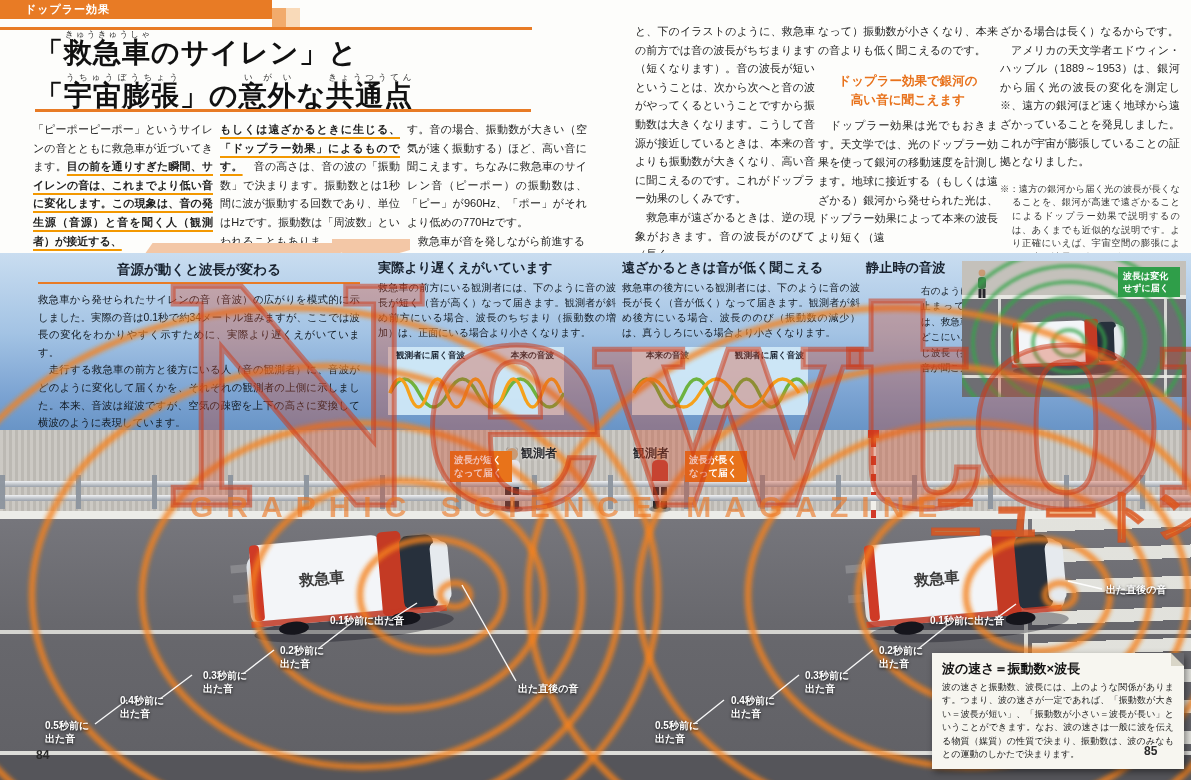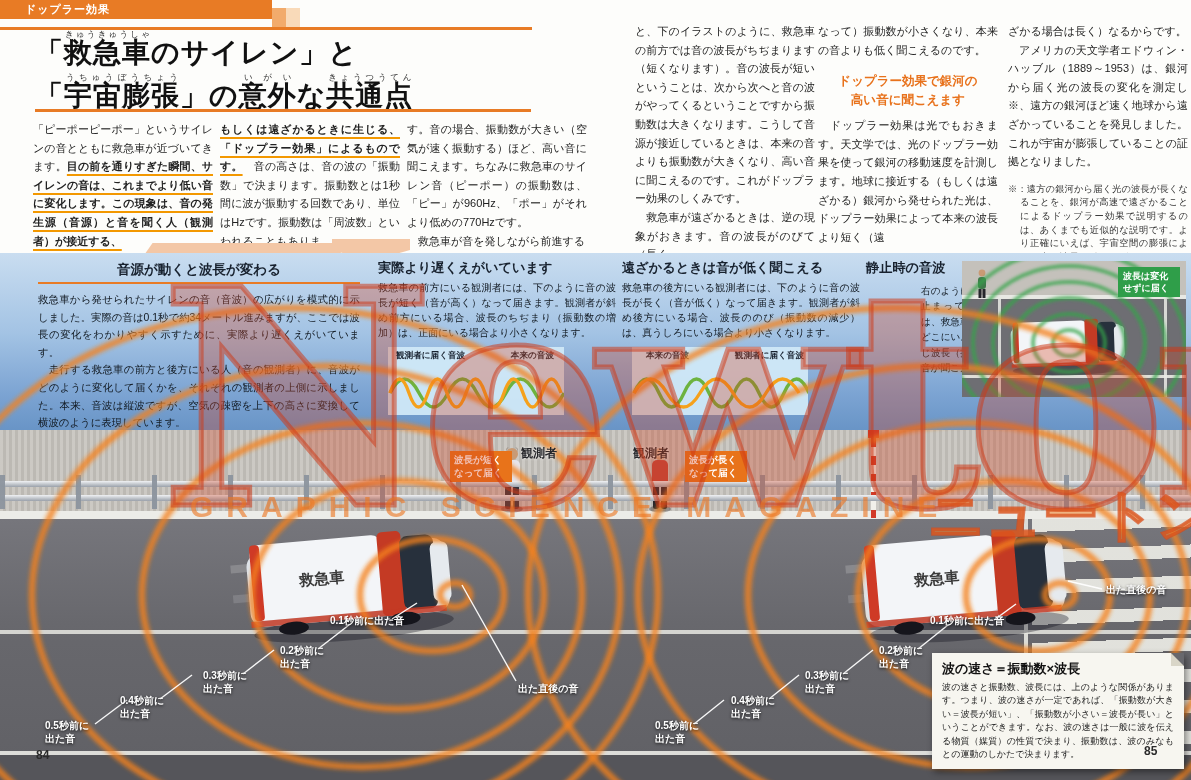--- a/index.html
+++ b/index.html
@@ -121,21 +121,21 @@
       <div>　救急車が遠ざかるときは、逆の現象がおきます。音の波長がのびて（長く</div>
     </div>
   <div class="col" style="left:818px;top:22px;">
     <div>なって）振動数が小さくなり、本来の音よりも低く聞こえるのです。</div>
     <div class="subhead">
         <div>ドップラー効果で銀河の</div>
         <div>高い音に聞こえます</div>
       </div>
     <div>　ドップラー効果は光でもおきます。天文学では、光のドップラー効果を使って銀河の移動速度を計測します。地球に接近する（もしくは遠ざかる）銀河から発せられた光は、ドップラー効果によって本来の波長より短く（遠</div>
   </div>
-  <div class="col" style="left:1000px;top:22px;margin-left:8px;">
+  <div class="col" style="left:1000px;top:22px;">
     <div>ざかる場合は長く）なるからです。</div>
     <div>　アメリカの天文学者エドウィン・ハッブル（1889～1953）は、銀河から届く光の波長の変化を測定し※、遠方の銀河ほど速く地球から遠ざかっていることを発見しました。これが宇宙が膨張していることの証拠となりました。</div>
     <div class="footnote">※：遠方の銀河から届く光の波長が長くなることを、銀河が高速で遠ざかることによるドップラー効果で説明するのは、あくまでも近似的な説明です。より正確にいえば、宇宙空間の膨張によって光の波長が引きのばされたことによるものです。</div>
   </div>
 
   <div class="abs deco1"></div>
   <div class="abs deco2"></div>
 
   <div class="abs scene">
     <div class="abs sky"></div>

